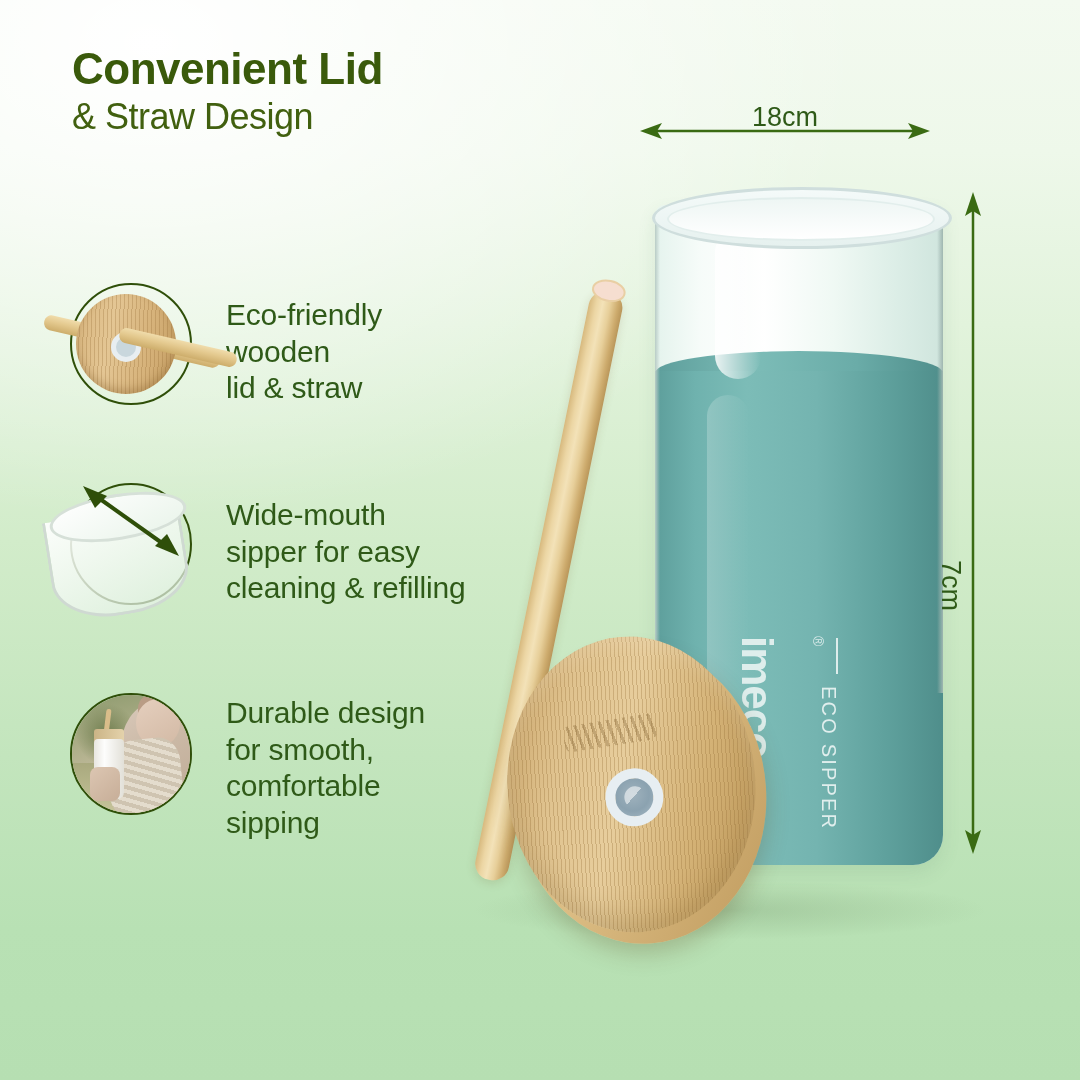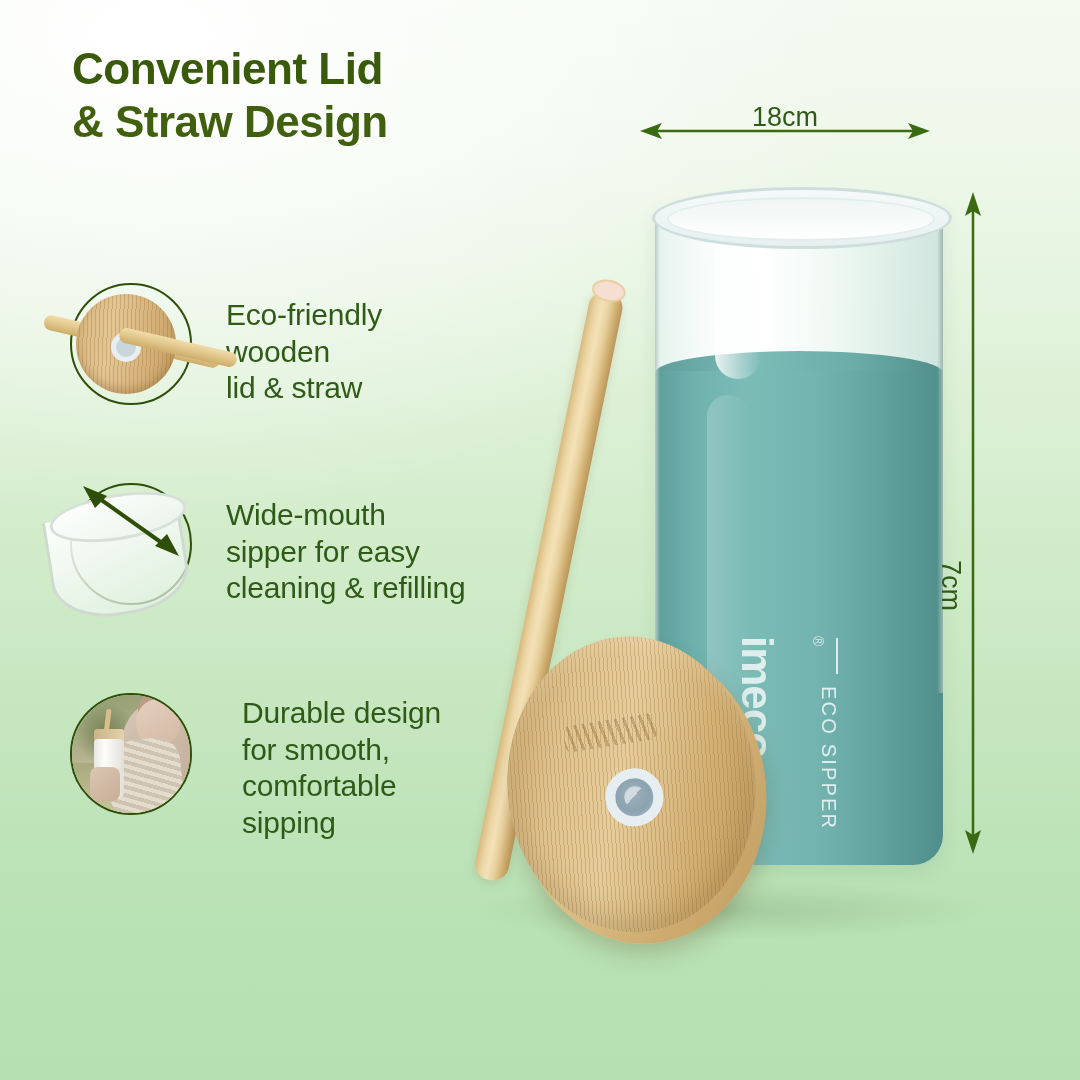--- a/index.html
+++ b/index.html
@@ -15,41 +15,41 @@
       linear-gradient(to bottom, #f3faf0 0%, #eef8ea 14%, #e2f3dc 30%, #d2ecca 50%, #c3e5bd 70%, #b8e1b4 86%, #b6dfb2 100%);
   }
 
   
   #headline{position:absolute;left:72px;top:46px;width:520px;}
   #headline .l1{
     font-size:44px;font-weight:bold;color:#3a5a0b;letter-spacing:-0.5px;
     line-height:1.06;white-space:nowrap;
   }
   #headline .l2{
-    font-size:44px;font-weight:bold;color:#41600f;letter-spacing:-0.5px;
+    font-size:36px;font-weight:normal;color:#41600f;letter-spacing:-0.5px;
     line-height:1.12;margin-top:4px;white-space:nowrap;
   }
 
   
   .feature{position:absolute;display:flex;align-items:flex-start;}
   .fcircle{
     position:relative;width:118px;height:118px;border-radius:50%;
     border:2.5px solid #2f4f09;flex:0 0 118px;
   }
   .fcircle .inner{
     position:absolute;inset:-2.5px;border-radius:50%;
     overflow:visible;
   }
   .ftext{
     margin-left:34px;color:#2f5a18;font-size:30px;line-height:1.22;
     letter-spacing:-0.2px;padding-top:14px;white-space:pre-line;
   }
   #f1{left:70px;top:283px;}
   #f2{left:70px;top:483px;}
-  #f3{left:70px;top:693px;gap:16px;}
+  #f3{left:70px;top:693px;}
   #f3 .ftext{padding-top:2px;}
 
   
   .lid-ico{position:absolute;left:50%;top:50%;transform:translate(-50%,-50%);width:150px;height:120px;}
   .lid-ico .straw{
     position:absolute;left:-14px;top:50px;width:180px;height:15px;
     background:linear-gradient(to bottom,#f0dcab 0%,#e3c88d 45%,#cdad6b 100%);
     border-radius:7px;transform:rotate(13deg);
   }
   .lid-ico .disc{

